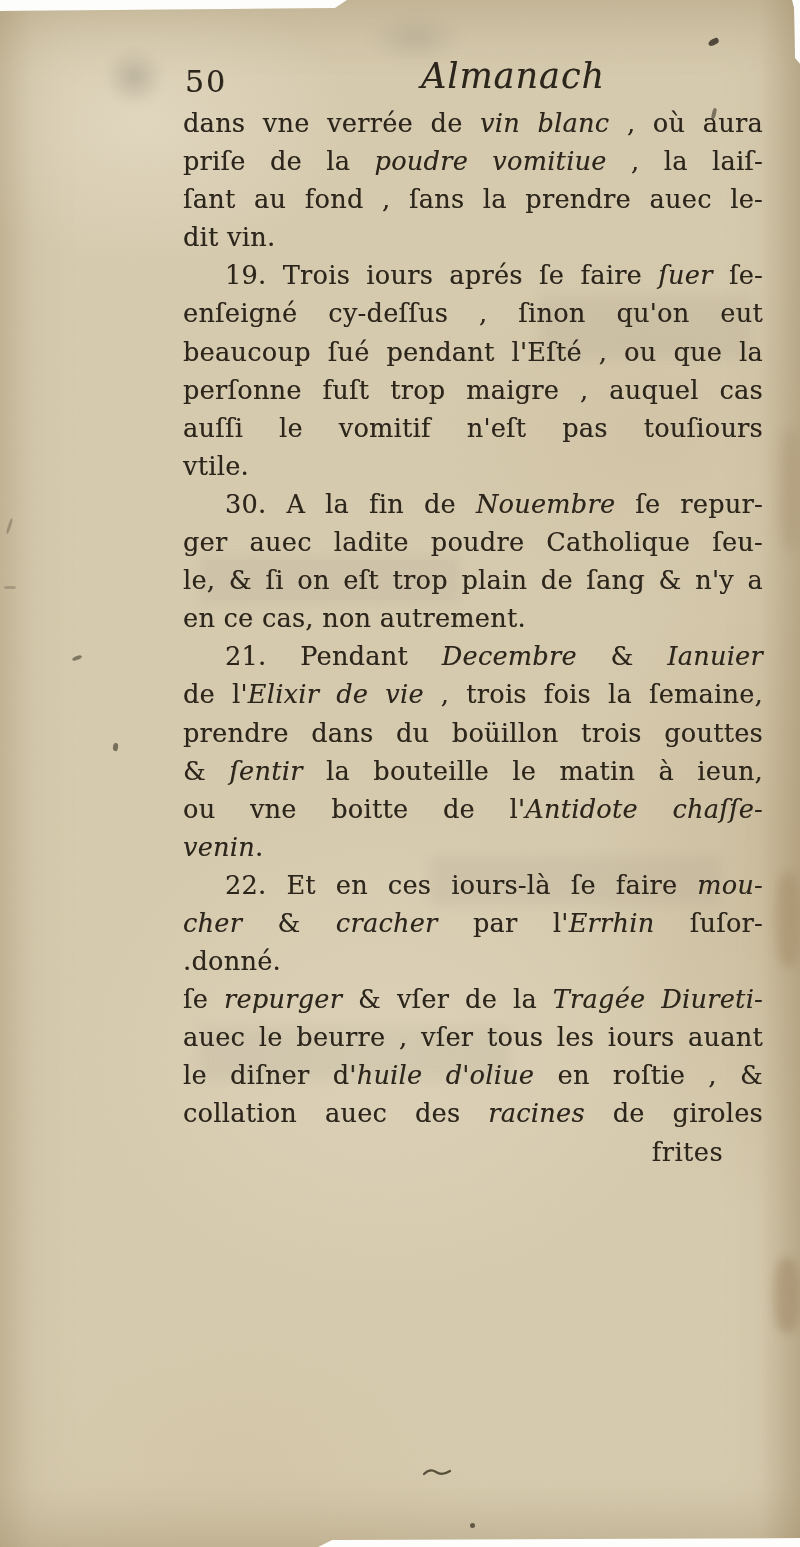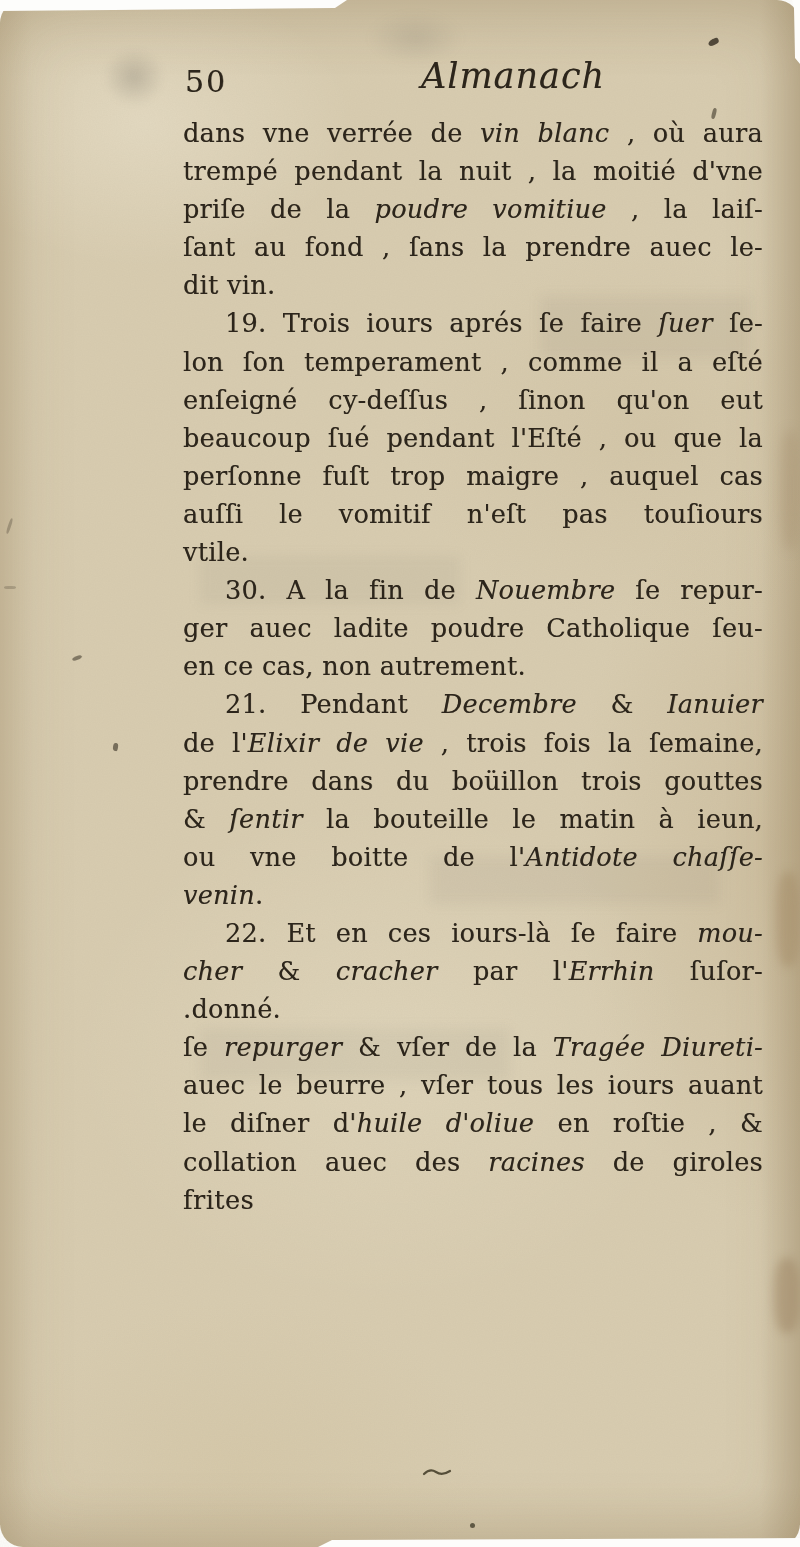--- a/index.html
+++ b/index.html
@@ -19,51 +19,50 @@
       radial-gradient(ellipse 520px 420px at 48% 68%, rgba(255,250,232,.16), transparent 60%),
       radial-gradient(ellipse 280px 520px at 97% 55%, rgba(168,142,98,.20), transparent 72%),
       radial-gradient(ellipse 380px 260px at 30% 95%, rgba(200,182,140,.18), transparent 65%),
       linear-gradient(to right, rgba(158,132,92,.14), transparent 4%, transparent 95%, rgba(140,115,78,.26)),
       linear-gradient(to bottom, rgba(150,125,85,.10), transparent 5%, transparent 96%, rgba(150,125,85,.12)),
       var(--paper, #d8ccb0);
     clip-path: polygon(0px 11px, 335px 8px, 347px 0px, 792px 0px, 794px 8px,
                        795px 58px, 800px 64px, 800px 1538px, 332px 1540px,
                        318px 1547px, 0px 1547px);
     box-shadow: inset 0 0 70px rgba(115,92,55,.28);
-    border-radius: 23px;
   }
   .grain { position: absolute; inset: 0; pointer-events: none; }
 
   
   .text-block {
     position: absolute; left: 183px; top: 56px; width: 580px;
     color: var(--ink, #2c251b);
     text-shadow: 0.3px 0.3px 0.6px rgba(44,37,27,.45);
   }
   .header { position: relative; height: 46px; }
   .page-num {
     position: absolute; left: 2px; top: 8px;
     font-size: 30px; letter-spacing: 2px;
   }
   .title {
     position: absolute; left: 8px; right: 0; top: 0;
     text-align: center; padding-left: 72px;
     font-size: 35px; font-style: italic; letter-spacing: 1px;
   }
-  .lines { margin-top: 12px; }
+  .lines { margin-top: 2px; }
   .line {
     height: 38.1px; line-height: 38.1px;
     font-size: 25.5px; letter-spacing: .3px;
     text-align: justify; text-align-last: justify;
     text-justify: inter-word;
   }
   .line.indent { padding-left: 42px; }
   .line.last { text-align: right; text-align-last: left; }
   .it { font-style: italic; }
-  .catchword-row { height: 38px; line-height: 38px; text-align: left; padding-right: 40px; }
+  .catchword-row { height: 38px; line-height: 38px; text-align: right; padding-right: 40px; }
   .catchword { font-size: 25.5px; letter-spacing: .5px; }
 
   
   .mark { position: absolute; pointer-events: none; }
   .stain-page-number { left: 103px; top: 48px; width: 62px; height: 58px;
     background: radial-gradient(ellipse at center, rgba(100,95,85,.26), transparent 70%); filter: blur(3px); }
   .stain-title { left: 368px; top: 12px; width: 95px; height: 52px;
     background: radial-gradient(ellipse at center, rgba(115,110,100,.18), transparent 70%); filter: blur(4px); }
   .speck-top-right { left: 708px; top: 39px; width: 11px; height: 6px;
     background: rgba(45,38,28,.78); border-radius: 60% 40% 50% 50%; transform: rotate(-25deg); }
@@ -125,33 +124,32 @@
       <path d="M2 8 Q 8 2, 14 6 T 28 5" stroke="rgba(62,56,36,.85)" stroke-width="2.2" fill="none" stroke-linecap="round"></path>
     </svg>
 
     <div class="text-block">
       <div class="header">
         <span class="page-num">50</span>
         <span class="title">Almanach</span>
       </div>
       <div class="lines">
           <div class="line"><span>dans vne verrée de </span><span class="it">vin blanc</span><span> , où aura</span></div>
-          <div class="line"><span>trempé pendant la nuit , la moitié d'vne</span></div>
           <div class="line"><span>priſe de la </span><span class="it">poudre vomitiue</span><span> , la laiſ-</span></div>
           <div class="line"><span>ſant au fond , ſans la prendre auec le-</span></div>
           <div class="line last"><span>dit vin.</span></div>
           <div class="line indent"><span>19.  Trois iours aprés ſe faire </span><span class="it">ſuer</span><span> ſe-</span></div>
-          <div class="line"><span>lon ſon temperament , comme il a eſté</span></div>
           <div class="line"><span>enſeigné cy-deſſus , ſinon qu'on eut</span></div>
           <div class="line"><span>beaucoup ſué pendant l'Eſté , ou que la</span></div>
           <div class="line"><span>perſonne fuſt trop maigre , auquel cas</span></div>
           <div class="line"><span>auſſi le vomitif n'eſt pas touſiours</span></div>
           <div class="line last"><span>vtile.</span></div>
           <div class="line indent"><span>30.  A la fin de </span><span class="it">Nouembre</span><span> ſe repur-</span></div>
           <div class="line"><span>ger auec ladite poudre Catholique ſeu-</span></div>
+          <div class="line"><span>le, &amp; ſi on eſt trop plain de ſang &amp; n'y a</span></div>
           <div class="line last"><span>en ce cas, non autrement.</span></div>
           <div class="line indent"><span>21.  Pendant </span><span class="it">Decembre</span><span> &amp; </span><span class="it">Ianuier</span></div>
           <div class="line"><span>de l'</span><span class="it">Elixir de vie</span><span> , trois fois la ſemaine,</span></div>
           <div class="line"><span>prendre dans du boüillon trois gouttes</span></div>
           <div class="line"><span>&amp; </span><span class="it">ſentir</span><span> la bouteille le matin à ieun,</span></div>
           <div class="line"><span>ou vne boitte de l'</span><span class="it">Antidote chaſſe-</span></div>
           <div class="line last"><span class="it">venin</span><span>.</span></div>
           <div class="line indent"><span>22.  Et en ces iours-là ſe faire </span><span class="it">mou-</span></div>
           <div class="line"><span class="it">cher</span><span> &amp; </span><span class="it">cracher</span><span> par l'</span><span class="it">Errhin</span><span> ſuſor-</span></div>
           <div class="line last"><span>.donné.</span></div>

